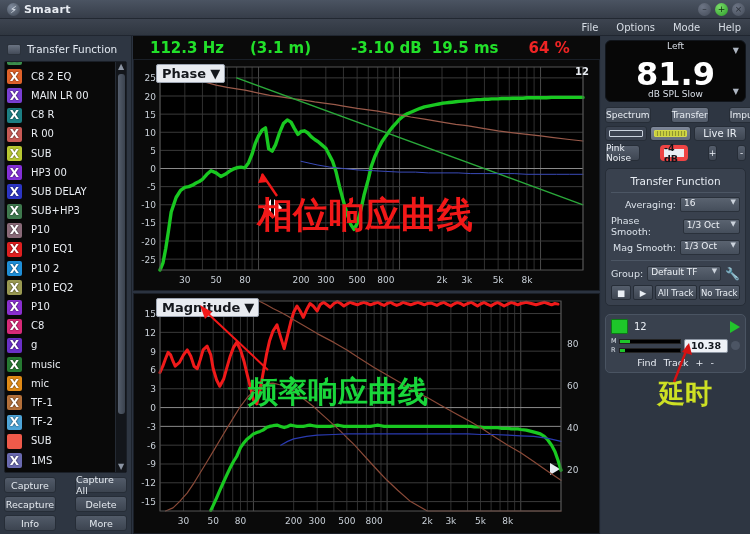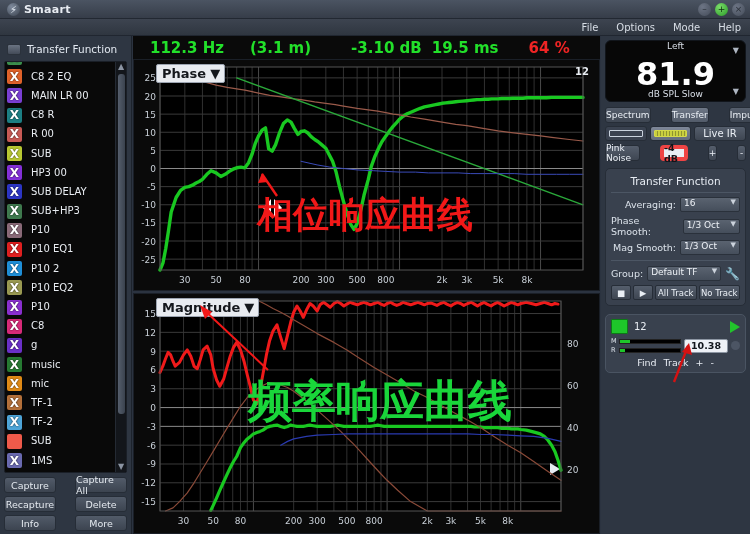--- a/index.html
+++ b/index.html
@@ -151,21 +151,21 @@
     color: #e7ebf0; font-size: 10px; font-weight: bold; z-index: 5;
   }
 
   
   .cn-anno {
     position: absolute; z-index: 8;
     font-family: "DejaVu Sans", sans-serif;
     font-weight: bold; white-space: nowrap;
   }
   #anno-phase { left: 257px; top: 191px; font-size: 36px; color: #f21818; }
-  #anno-mag   { left: 248px; top: 372px; font-size: 44px; color: #19d63a; }
+  #anno-mag   { left: 248px; top: 372px; font-size: 30px; color: #19d63a; }
   #anno-delay { left: 658px; top: 376px; font-size: 27px; color: #cde024; }
 
   
   .rpanel {
     position: absolute; left: 601px; top: 36px; width: 149px; height: 498px;
     background: #2e3642; padding: 4px;
   }
   .spl {
     height: 62px; border-radius: 6px; background: #070707;
     border: 1px solid #11151b; position: relative;
@@ -589,20 +589,21 @@
         <path d="M76.8,216.4 L79.2,211.4 L82.6,203.8 L85.8,196.3 L89.8,187.5 L92.6,181.3 L96.2,173.7 L99.5,167.5 L102.7,162.5 L106.5,153.7 L110.0,148.7 L113.3,144.9 L116.5,142.4 L119.4,139.9 L122.8,138.6 L126.0,137.4 L129.0,136.1 L132.4,133.6 L135.5,132.4 L139.0,131.7 L143.0,131.1 L146.7,132.4 L150.2,133.6 L153.6,132.4 L156.7,131.1 L159.7,131.7 L163.0,132.4 L166.2,132.4 L169.3,132.4 L172.6,131.7 L176.0,131.1 L179.2,131.7 L183.2,132.4 L186.0,132.4 L189.6,132.4 L193.0,132.4 L196.2,132.4 L199.9,131.7 L203.4,131.1 L206.7,131.7 L209.9,132.4 L212.9,132.4 L216.2,132.4 L219.4,132.4 L223.4,132.4 L226.3,132.4 L229.8,132.4 L233.2,132.4 L236.4,132.4 L240.1,131.7 L243.7,131.1 L247.0,131.7 L250.1,132.4 L253.1,132.4 L256.5,132.4 L259.7,132.4 L262.7,132.4 L266.0,132.4 L269.2,132.4 L272.6,132.4 L276.6,132.4 L280.4,132.4 L283.9,132.4 L287.2,132.4 L290.4,132.4 L293.3,132.4 L296.7,132.4 L299.9,132.4 L302.9,132.4 L306.3,132.4 L309.7,132.4 L312.9,132.4 L316.9,132.4 L319.7,132.4 L323.3,132.4 L326.6,132.4 L329.8,132.4 L333.6,132.4 L337.1,132.4 L340.4,133.0 L343.5,133.0 L346.5,133.0 L349.9,133.6 L353.1,133.6 L357.1,133.6 L359.9,133.6 L363.5,133.6 L366.9,134.3 L370.1,134.3 L373.8,134.3 L377.3,134.9 L380.6,134.9 L383.8,134.9 L386.8,135.5 L392.3,136.1 L397.3,137.4 L402.0,138.6 L406.3,139.9 L410.3,142.4 L414.0,146.2 L417.6,151.2 L420.9,157.4 L424.0,166.2 L427.0,176.3" fill="none" stroke="#19c821" stroke-width="3.2" stroke-linejoin="round" stroke-linecap="round"></path>
         <path d="M31.5,217.0 L39.0,213.9 L45.5,207.6 L53.3,198.8 L60.1,188.8 L66.2,178.8 L73.1,167.5 L79.2,157.4 L85.8,146.2 L92.6,134.9 L99.5,123.6 L106.5,112.3 L113.3,103.5 L119.4,97.3 L126.0,92.9 L132.4,89.7 L139.0,89.1 L146.7,91.0 L153.6,93.5 L159.7,97.3 L166.2,102.3 L172.6,107.3 L179.2,112.3 L186.0,118.6 L193.0,124.9 L199.9,131.1 L206.7,137.4 L212.9,143.7 L219.4,149.9 L226.3,157.4 L233.2,165.0 L240.1,172.5 L247.0,180.0 L253.1,186.3 L263.7,196.3 L276.6,207.6 L293.3,217.0 L306.3,217.0 L316.9,217.0 L333.6,217.0 L346.5,217.0 L359.9,217.0 L373.8,217.0 L386.8,217.0 L399.7,217.0 L414.0,217.0 L427.0,217.0" fill="none" stroke="#8a4a38" stroke-width="1.2" stroke-linejoin="round" stroke-linecap="round"></path>
         <path d="M125.0,7.0 L132.4,10.8 L139.0,14.5 L146.7,18.3 L153.6,22.0 L159.7,25.8 L172.6,33.3 L183.2,39.6 L199.9,48.4 L212.9,55.9 L226.3,64.7 L240.1,73.4 L253.1,81.0 L266.0,88.5 L280.4,97.3 L293.3,103.5 L306.3,111.1 L319.7,118.6 L333.6,126.1 L346.5,133.6 L359.9,142.4 L373.8,151.2 L386.8,158.7 L399.7,167.5 L414.0,177.5 L427.0,186.3" fill="none" stroke="#8a4a38" stroke-width="1.2" stroke-linejoin="round" stroke-linecap="round"></path>
         <path d="M146.7,151.2 L153.6,147.4 L159.7,144.9 L172.6,142.4 L183.2,141.1 L199.9,140.5 L212.9,139.9 L226.3,139.9 L240.1,139.9 L253.1,139.9 L266.0,139.9 L280.4,139.9 L293.3,139.9 L306.3,139.9 L319.7,139.9 L333.6,139.9 L346.5,140.5 L359.9,140.5 L373.8,141.1 L386.8,141.8 L399.7,142.4 L414.0,144.3 L427.0,147.4" fill="none" stroke="#2a3ab0" stroke-width="1.2" stroke-linejoin="round" stroke-linecap="round"></path>
         <rect x="26" y="7" width="401" height="210" fill="none" stroke="#555" stroke-width="1"></rect>
       </svg>
   </div>
 
   <div class="cn-anno" id="anno-phase">相位响应曲线</div>
   <div class="cn-anno" id="anno-mag">频率响应曲线</div>
+  <div class="cn-anno" id="anno-delay">延时</div>
   <svg class="arrow-svg" style="left:255px;top:170px" width="40" height="30">
     <path d="M22,26 L7,4" stroke="#f21818" stroke-width="2.4" fill="none"></path>
     <path d="M7,3 L13,12 L3,13 Z" fill="#f21818"></path>
   </svg>
   <svg class="arrow-svg" style="left:196px;top:300px" width="80" height="75">
     <path d="M72,70 L6,8" stroke="#f21818" stroke-width="2" fill="none"></path>
     <path d="M4,5 L16,12 L9,19 Z" fill="#f21818"></path>
   </svg>
   <svg class="arrow-svg" style="left:662px;top:340px" width="40" height="45">
     <path d="M12,42 L26,6" stroke="#d41212" stroke-width="2.4" fill="none"></path>

